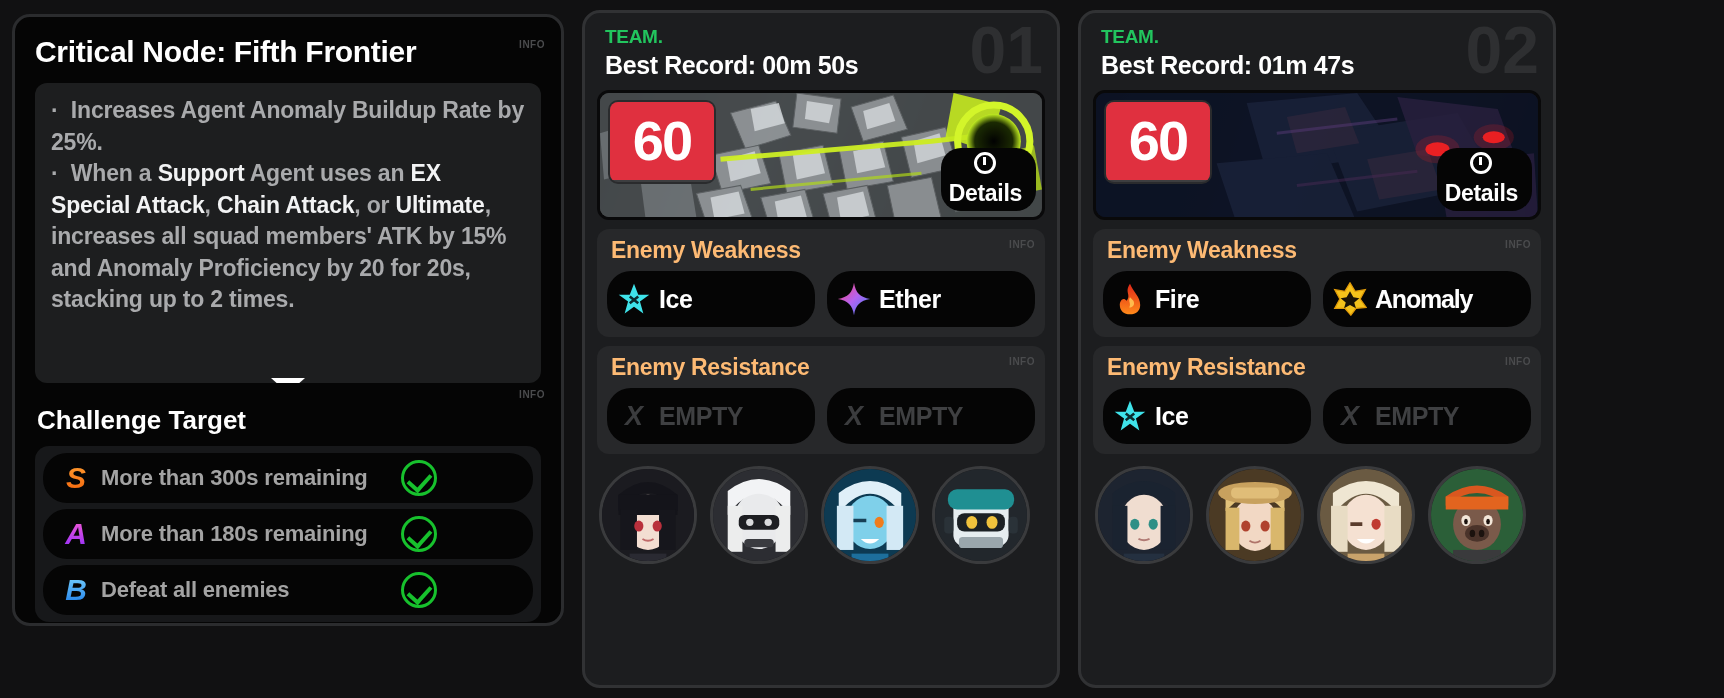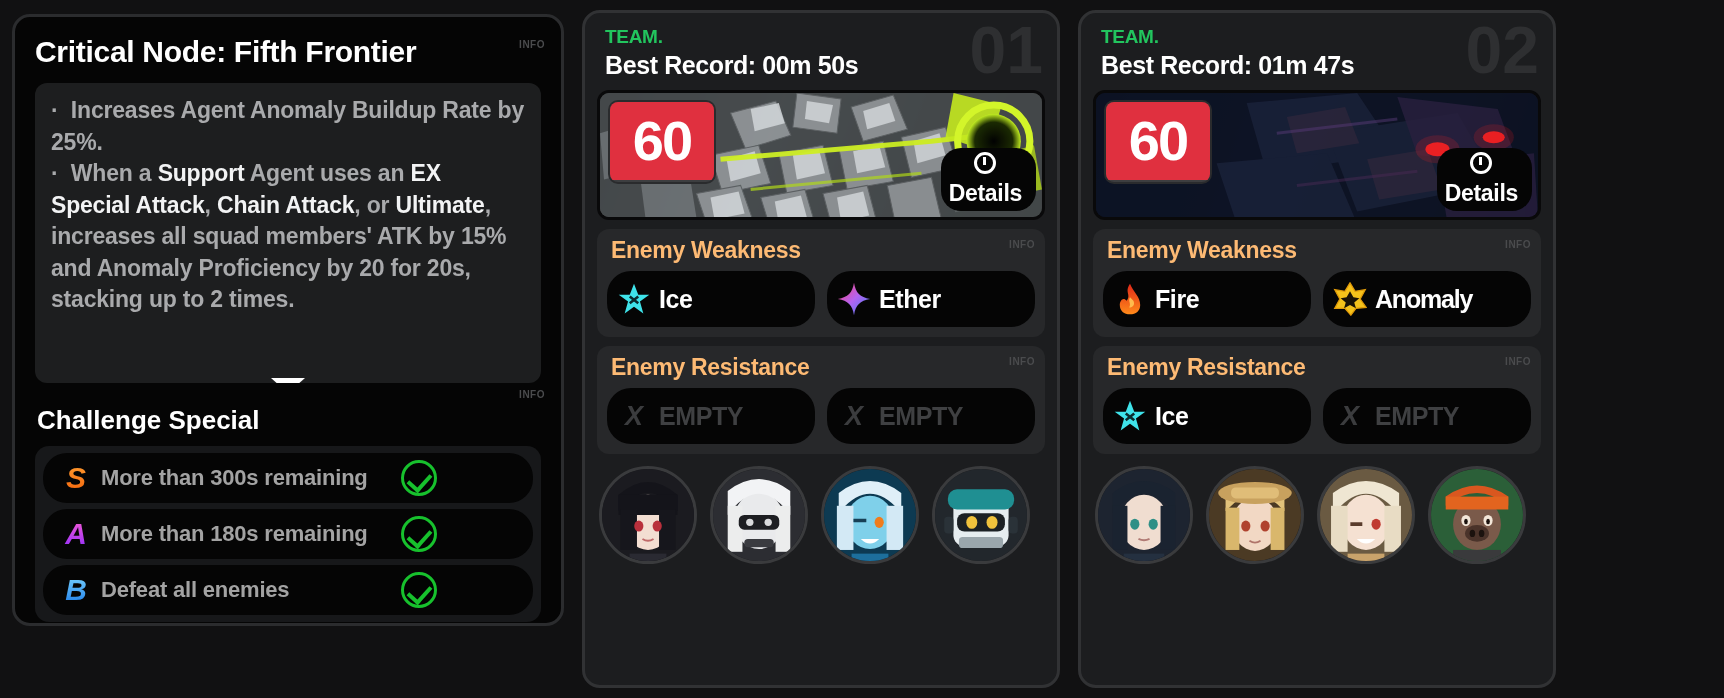--- a/index.html
+++ b/index.html
@@ -160,21 +160,21 @@
 
   <div class="left-panel">
     <div class="node-title">Critical Node: Fifth Frontier</div>
     <div class="info-badge" style="right:16px; top:22px;">INFO</div>
 
     <div class="desc-box">
       <p>·&nbsp; Increases Agent Anomaly Buildup Rate by 25%.<br>·&nbsp; When a <b>Support</b> Agent uses an <b>EX Special Attack</b>, <b>Chain Attack</b>, or <b>Ultimate</b>, increases all squad members' ATK by 15% and Anomaly Proficiency by 20 for 20s, stacking up to 2 times.</p>
       <div class="scroll-arrow"></div>
     </div>
 
-    <div class="section-title">Challenge Special</div>
+    <div class="section-title">Challenge Target</div>
     <div class="info-badge" style="right:16px; top:372px;">INFO</div>
 
     <div class="target-box">
       <div class="target-row">
         <div class="rank s">S</div>
         <div class="target-text">More than 300s remaining</div>
         <div class="check"></div>
       </div>
       <div class="target-row">
         <div class="rank a">A</div>

